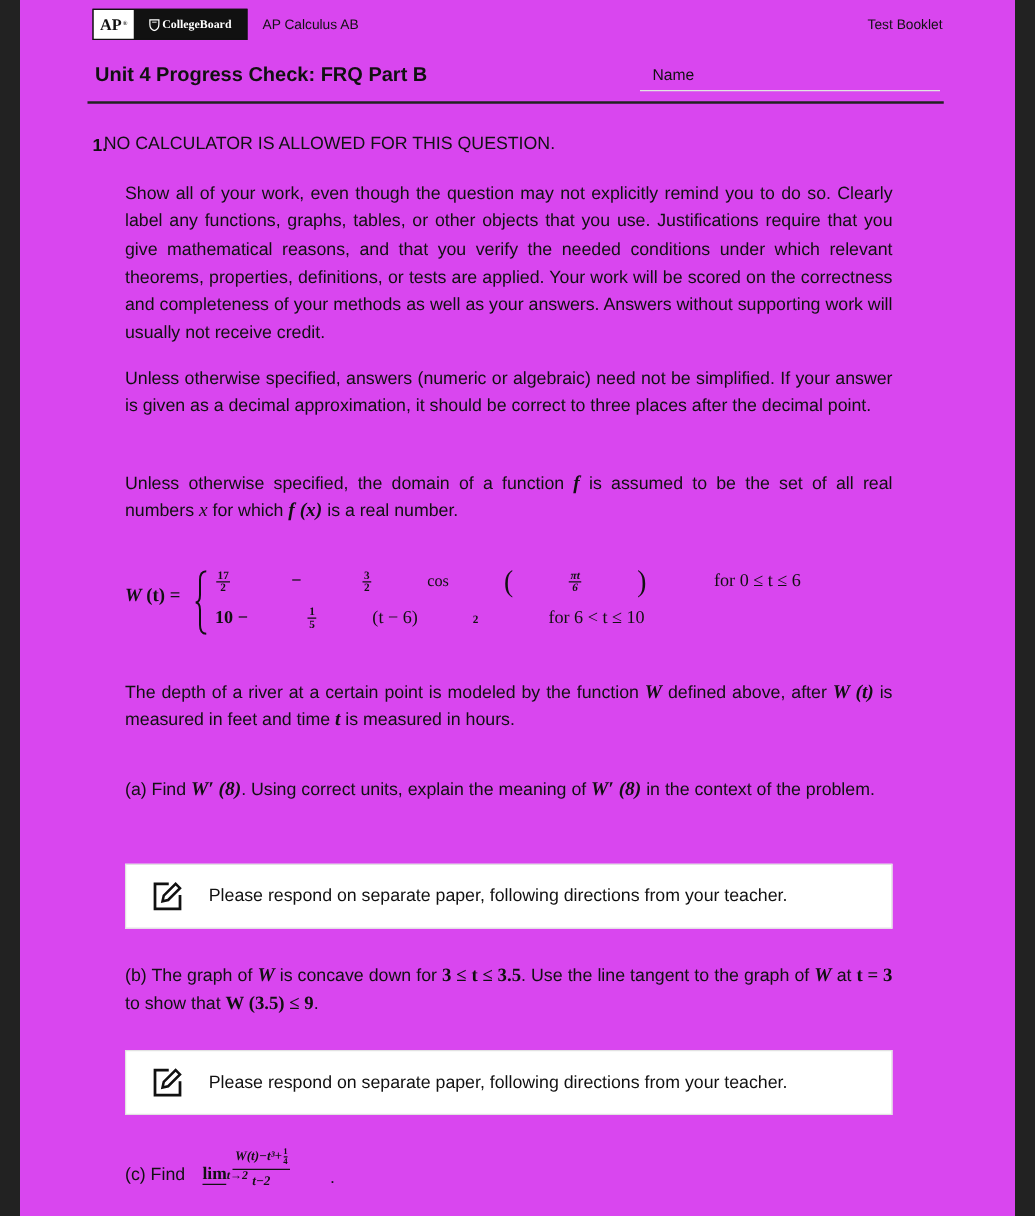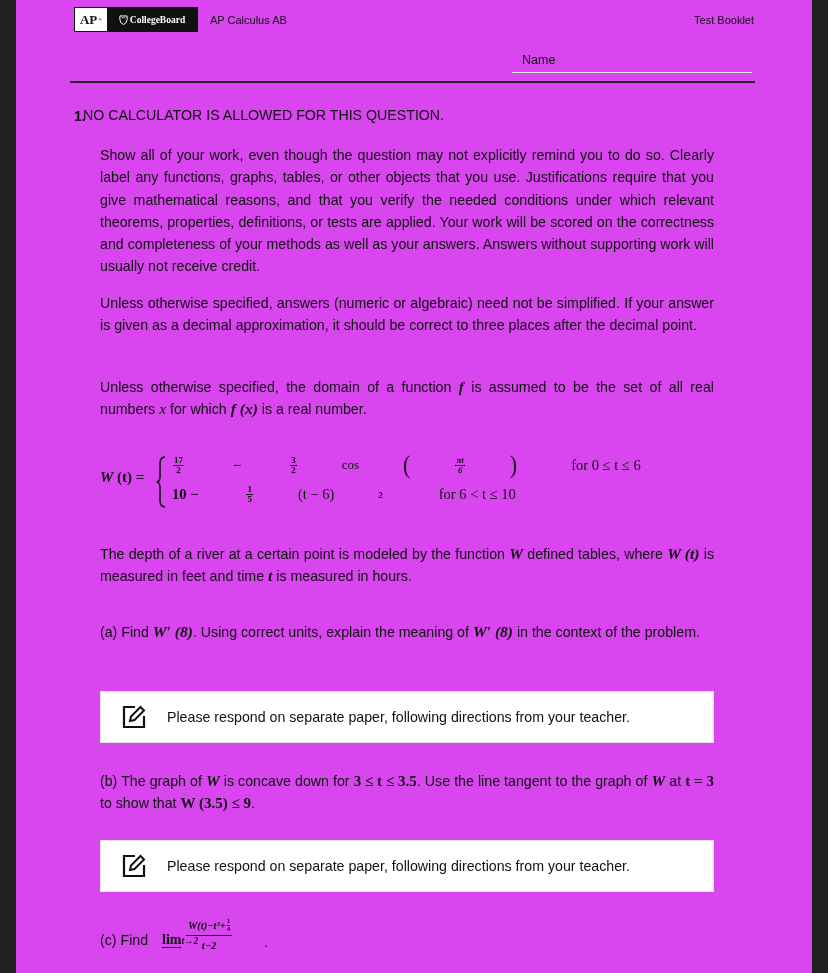--- a/index.html
+++ b/index.html
@@ -125,20 +125,21 @@
       <svg viewBox="0 0 10 11">
         <path d="M1 1 L9 1 L9 5 Q9 9 5 10.5 Q1 9 1 5 Z" fill="none" stroke="#fff" stroke-width="1.1"></path>
         <path d="M3 3 L7 3" stroke="#fff" stroke-width="0.8"></path>
       </svg>
       <span>CollegeBoard</span>
     </div>
   </div>
   <div class="course">AP Calculus AB</div>
   <div class="booklet">Test Booklet</div>
 
+  <div class="unit-title">Unit 4 Progress Check: FRQ Part B</div>
   <div class="name-wrap">
     <span class="name-label">Name</span>
   </div>
   <div class="rule"></div>
 
   <div class="q-num">1.</div>
   <div class="q-head">NO CALCULATOR IS ALLOWED FOR THIS QUESTION.</div>
 
   <p class="para p1">Show all of your work, even though the question may not explicitly remind you to do so. Clearly label any functions, graphs, tables, or other objects that you use. Justifications require that you give mathematical reasons, and that you verify the needed conditions under which relevant theorems, properties, definitions, or tests are applied. Your work will be scored on the correctness and completeness of your methods as well as your answers. Answers without supporting work will usually not receive credit.</p>
   <p class="para p2">Unless otherwise specified, answers (numeric or algebraic) need not be simplified. If your answer is given as a decimal approximation, it should be correct to three places after the decimal point.</p>
@@ -173,21 +174,21 @@
       <span class="frac" style="margin-left:4px">
           <span class="num">1</span>
           <span class="den">5</span>
         </span>
       <span style="font-weight:normal">(t − 6)</span>
         <sup style="font-size:9px">2</sup>
       <span style="margin-left:12px;font-weight:normal">for  6 &lt; t ≤ 10</span>
     </div>
   </div>
 
-  <p class="para p4"><span>The depth of a river at a certain point is modeled by the function </span><span class="mi">W</span><span> defined tables, where </span><span class="mi">W (t)</span><span> is measured in feet and time </span><span class="mi">t</span><span> is measured in hours.</span></p>
+  <p class="para p4"><span>The depth of a river at a certain point is modeled by the function </span><span class="mi">W</span><span> defined above, after </span><span class="mi">W (t)</span><span> is measured in feet and time </span><span class="mi">t</span><span> is measured in hours.</span></p>
 
   <p class="para pa"><span>(a)   Find </span><span class="mi">W′ (8)</span><span>. Using correct units, explain the meaning of </span><span class="mi">W′ (8)</span><span> in the context of the problem.</span></p>
 
   <div class="resp ra">
     <svg viewBox="0 0 26 26">
       <path d="M14 3 L3 3 L3 23 L23 23 L23 12" fill="none" stroke="#111" stroke-width="2.2"></path>
       <path d="M9 17 L10 12.5 L19.5 3 L23 6.5 L13.5 16 Z" fill="none" stroke="#111" stroke-width="2"></path>
     </svg>
     <span class="resp-text">Please respond on separate paper, following directions from your teacher.</span>
   </div>

